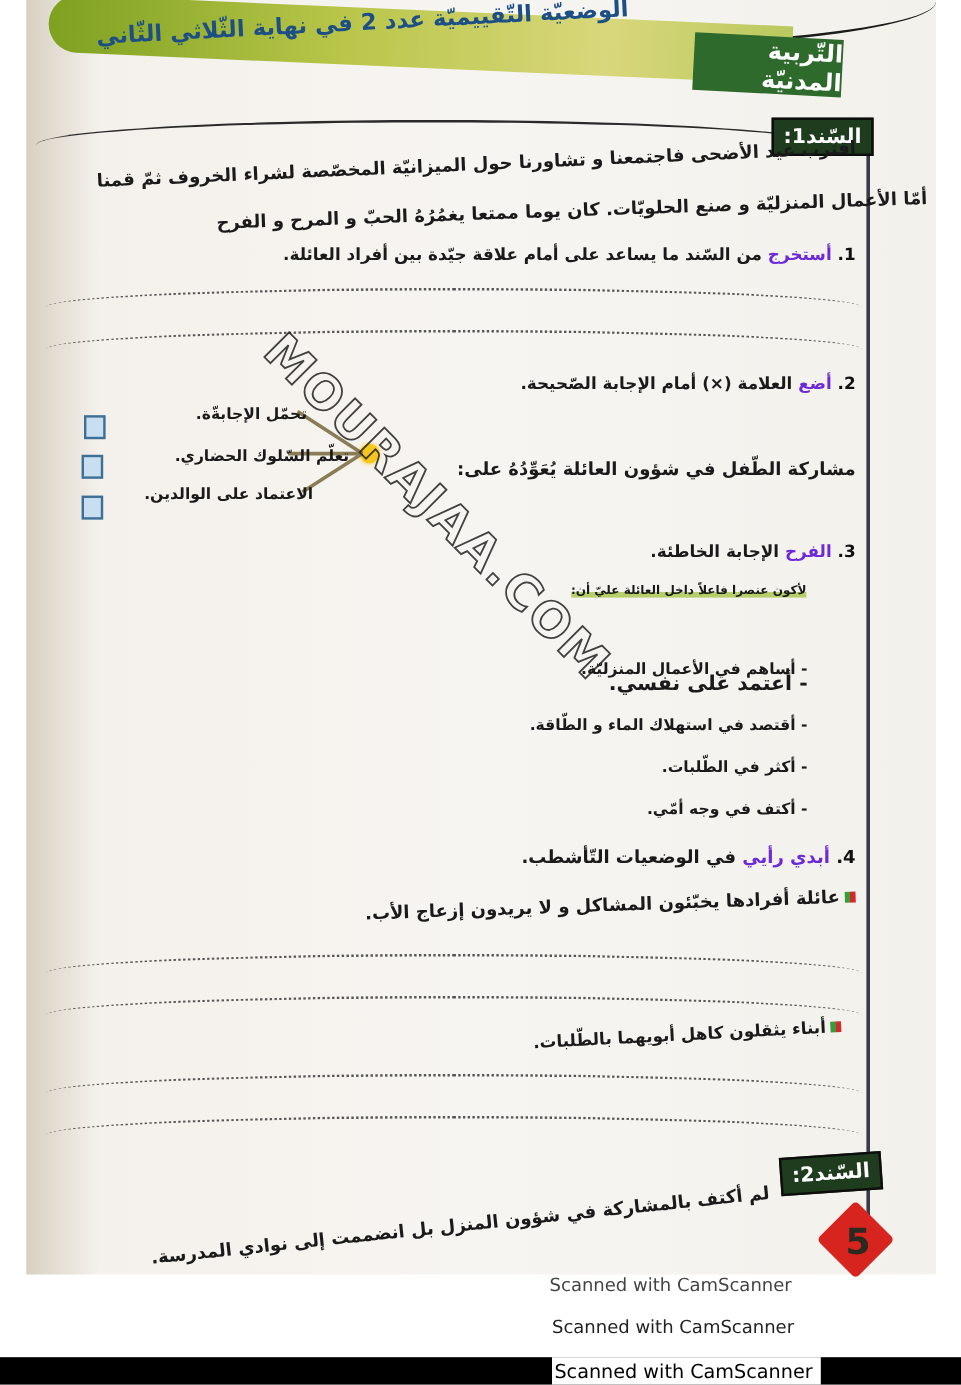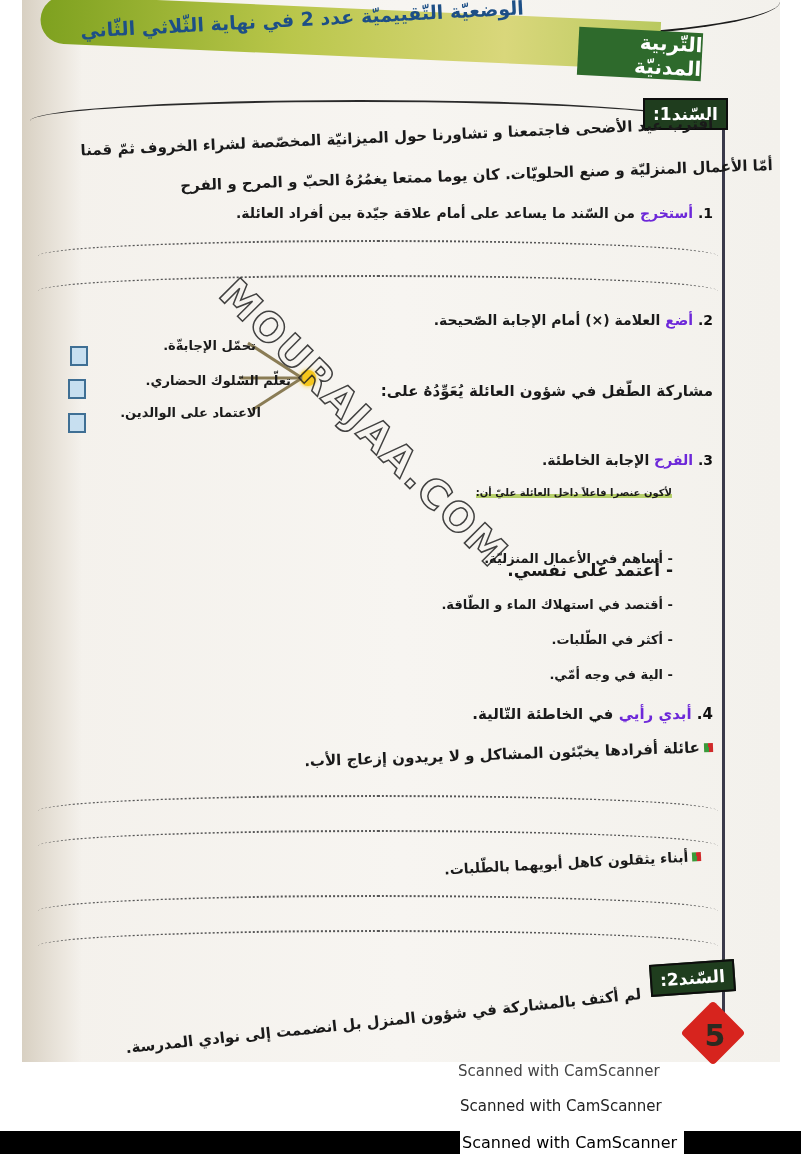--- a/index.html
+++ b/index.html
@@ -142,26 +142,26 @@
 <div class="text" style="right:88px;top:452px;font-size:14px;">
   <span class="q-num">3.</span>
   <span class="verb">الفرح</span>
   <span>الإجابة الخاطئة.</span>
 </div>
 <div class="text highlight" style="right:129px;top:487px;font-size:10px;">لأكون عنصرا فاعلاً داخل العائلة عليّ أن:</div>
 <div class="text" style="right:128px;top:551px;font-size:13px;">- أساهم في الأعمال المنزليّة.</div>
 <div class="text" style="right:128px;top:560px;font-size:17px;">- أعتمد على نفسي.</div>
 <div class="text" style="right:128px;top:597px;font-size:13px;">- أقتصد في استهلاك الماء و الطّاقة.</div>
 <div class="text" style="right:128px;top:632px;font-size:13px;margin-left:16px;">- أكثر في الطّلبات.</div>
-<div class="text" style="right:128px;top:667px;font-size:13px;">- الية في وجه أمّي.</div>
+<div class="text" style="right:128px;top:667px;font-size:13px;">- أكتف في وجه أمّي.</div>
 
 <div class="text" style="right:88px;top:705px;font-size:15px;">
   <span class="q-num">4.</span>
   <span class="verb">أبدي رأيي</span>
-  <span>في الخاطئة التّالية.</span>
+  <span>في الوضعيات التّأشطب.</span>
 </div>
 <div class="text" style="right:88px;top:738px;font-size:15px;transform:rotate(-2deg);transform-origin:right;">
   <span class="bullet"></span><span>عائلة أفرادها يخبّئون المشاكل و لا يريدون إزعاج الأب.</span>
 </div>
 <div class="dots" style="left:38px;top:795px;width:680px;height:30px;"></div>
 <div class="dots" style="left:38px;top:830px;width:680px;height:30px;"></div>
 <div class="text" style="right:100px;top:848px;font-size:14px;transform:rotate(-3deg);transform-origin:right;">
   <span class="bullet"></span><span>أبناء يثقلون كاهل أبويهما بالطّلبات.</span>
 </div>
 <div class="dots" style="left:38px;top:895px;width:680px;height:30px;"></div>

